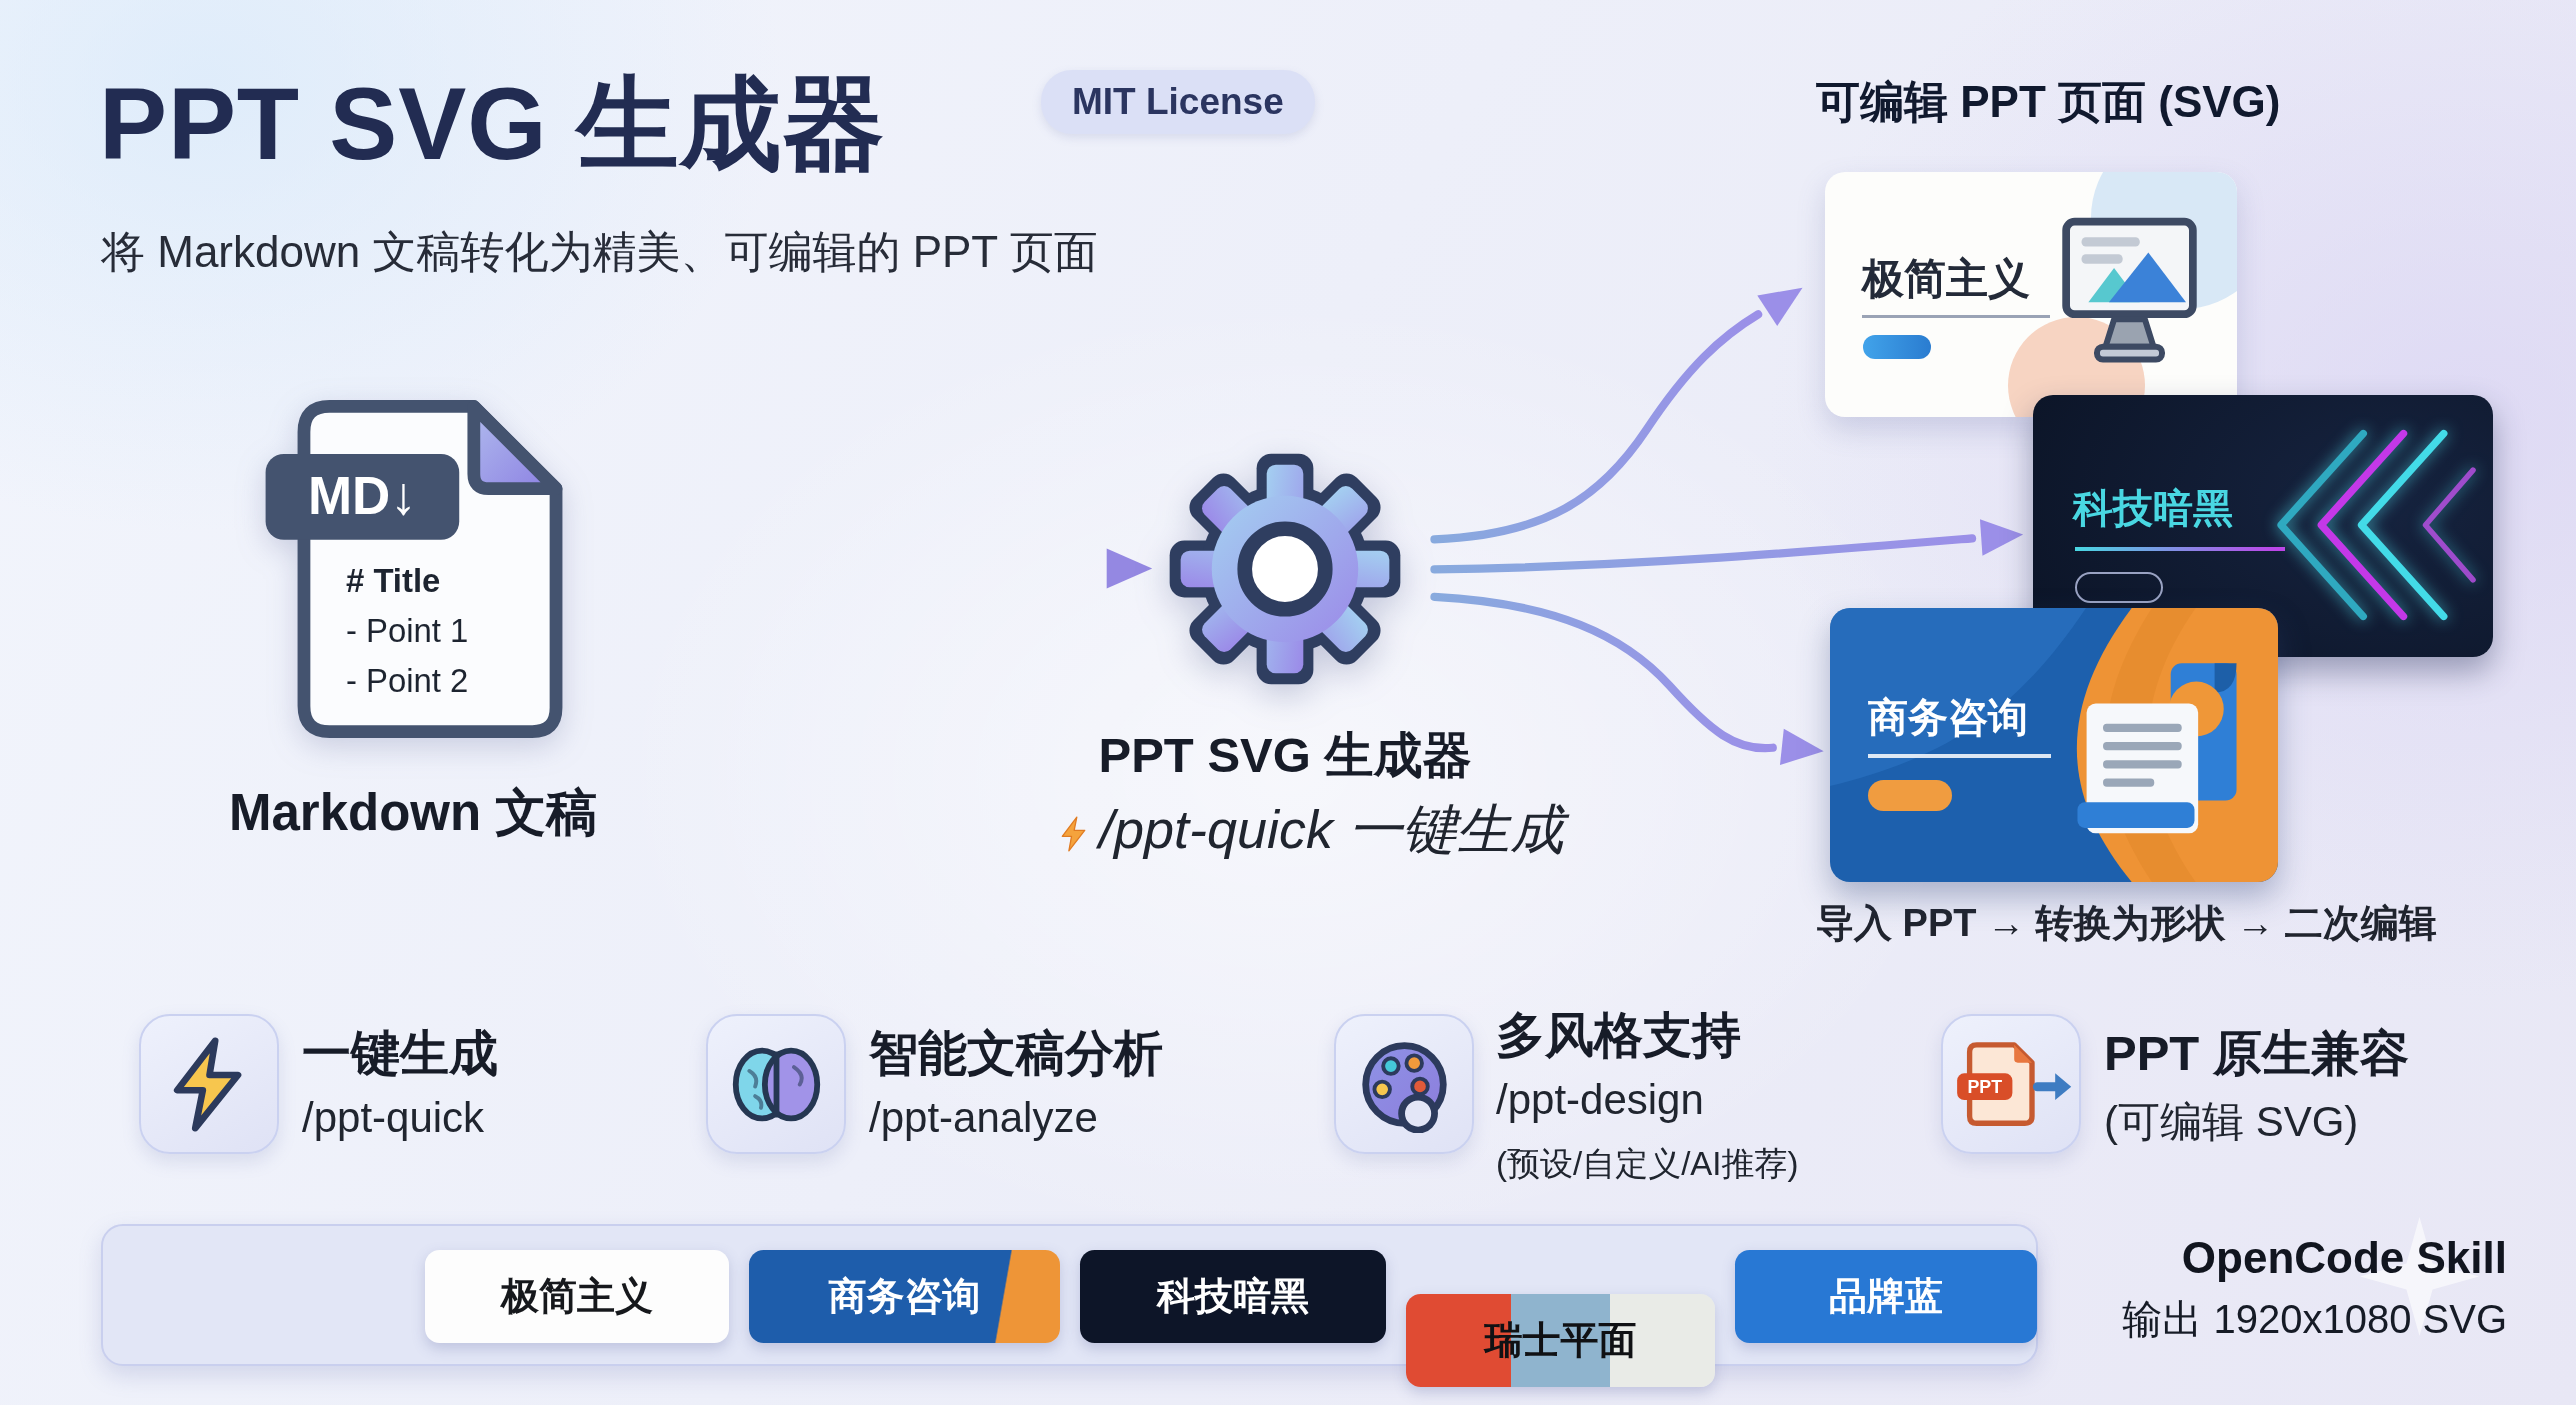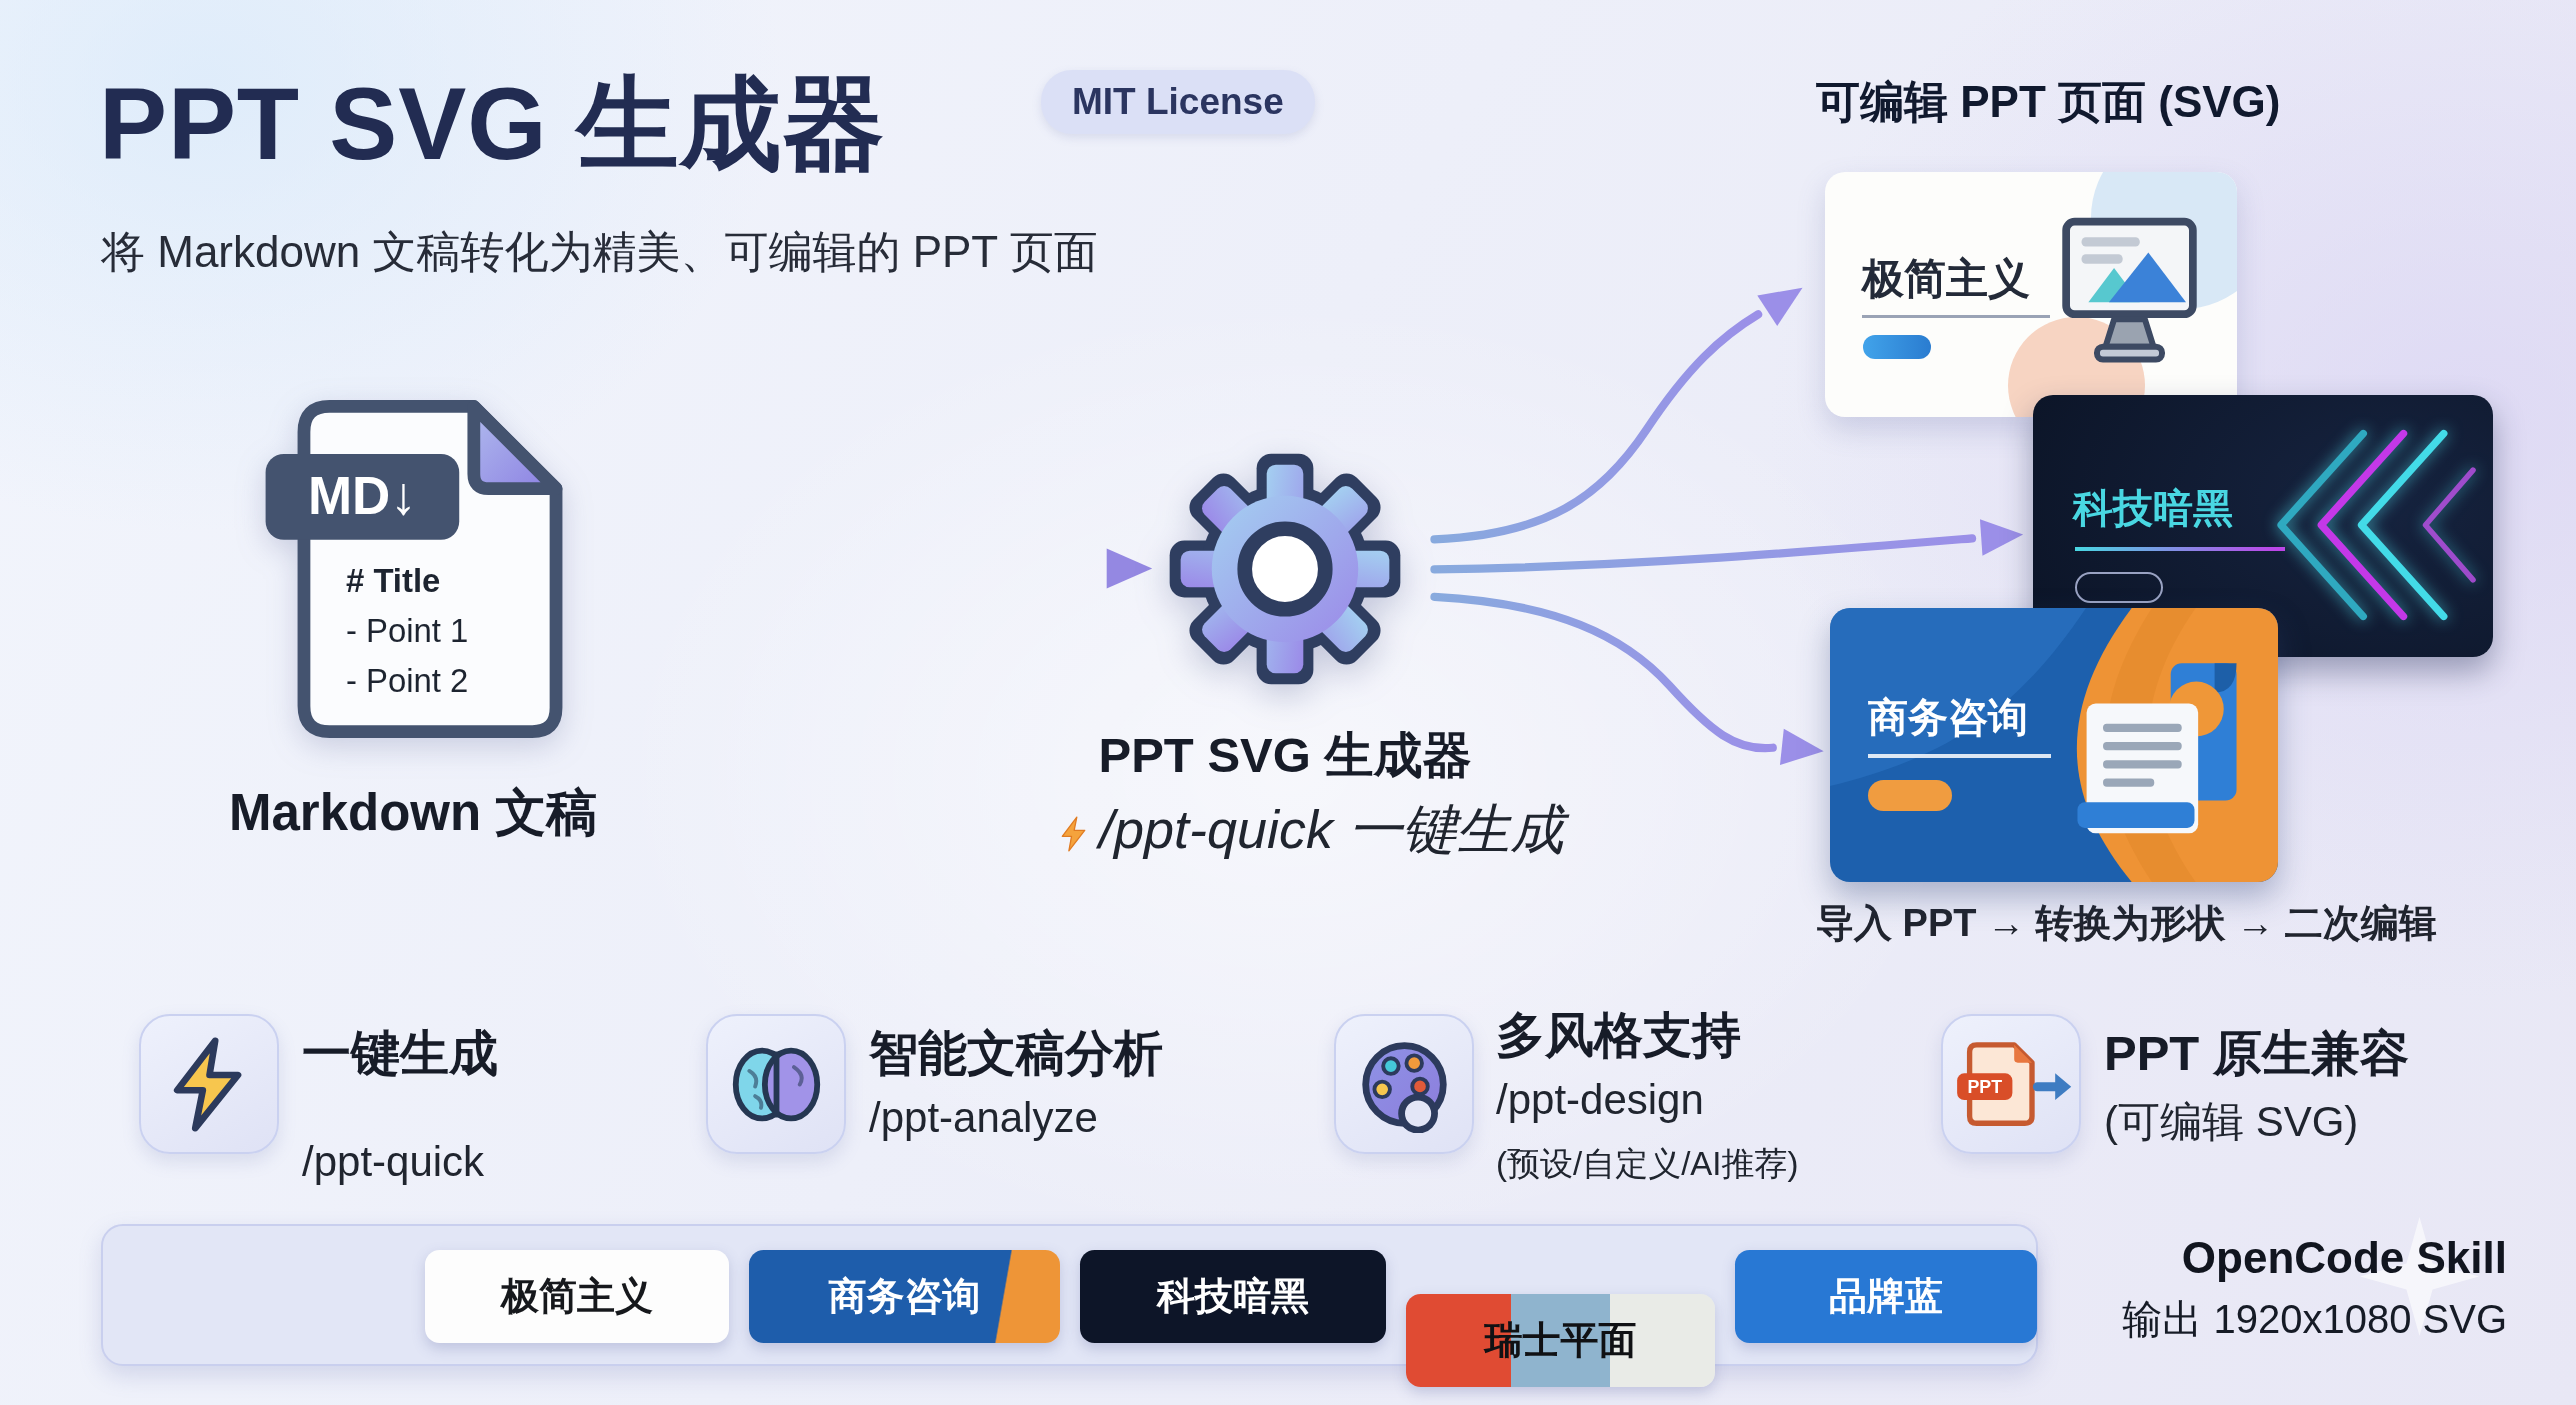--- a/index.html
+++ b/index.html
@@ -234,21 +234,21 @@
   </div>
 
   <div class="abs outputs-caption">导入 PPT → 转换为形状 → 二次编辑</div>
 
   <div class="abs feature-icon-box" style="left:139px;top:1014px;">
     <svg width="95" height="95" viewBox="0 0 100 100">
       <polygon points="56,4 16,56 43,56 35,96 80,40 50,40" fill="#f7c64e" stroke="#2c3a5c" stroke-width="7" stroke-linejoin="round"></polygon>
     </svg>
   </div>
   <div class="abs f-title" style="left:302px;top:1021px;">一键生成</div>
-  <div class="abs f-sub" style="left:302px;top:1094px;margin-top:44px;">/ppt-quick</div>
+  <div class="abs f-sub" style="left:302px;top:1094px;">/ppt-quick</div>
 
   <div class="abs feature-icon-box" style="left:706px;top:1014px;">
     <svg width="97" height="97" viewBox="0 0 100 100">
       <ellipse cx="35" cy="50" rx="27" ry="35" fill="#7fd6ea" stroke="#253752" stroke-width="6"></ellipse>
       <ellipse cx="65" cy="50" rx="27" ry="35" fill="#a193e8" stroke="#253752" stroke-width="6"></ellipse>
       <line x1="50" y1="16" x2="50" y2="84" stroke="#253752" stroke-width="6"></line>
       <path d="M 22,36 q 10,6 6,16 M 68,32 q 12,8 6,18 M 28,62 q 8,4 6,12" fill="none" stroke="#253752" stroke-width="4" opacity="0.55" stroke-linecap="round"></path>
     </svg>
   </div>
   <div class="abs f-title" style="left:869px;top:1021px;">智能文稿分析</div>

